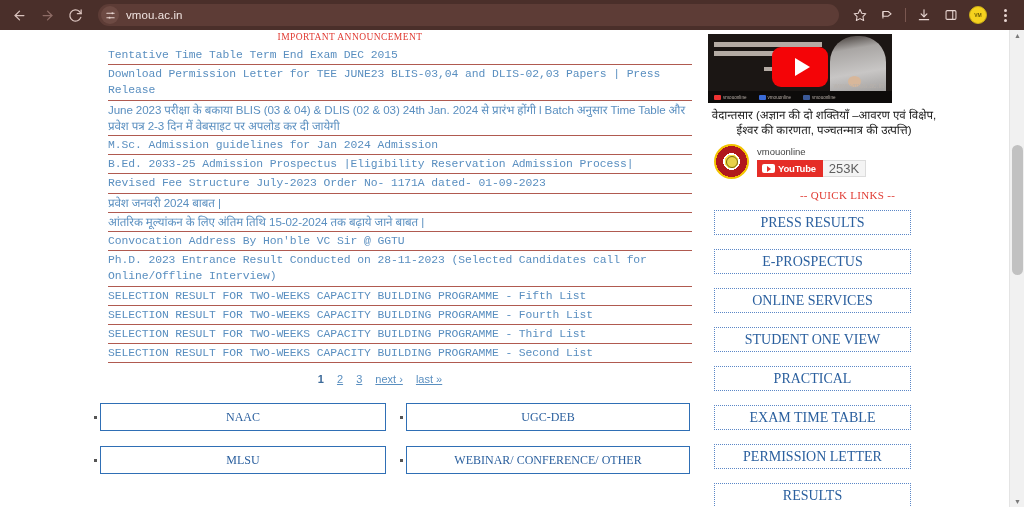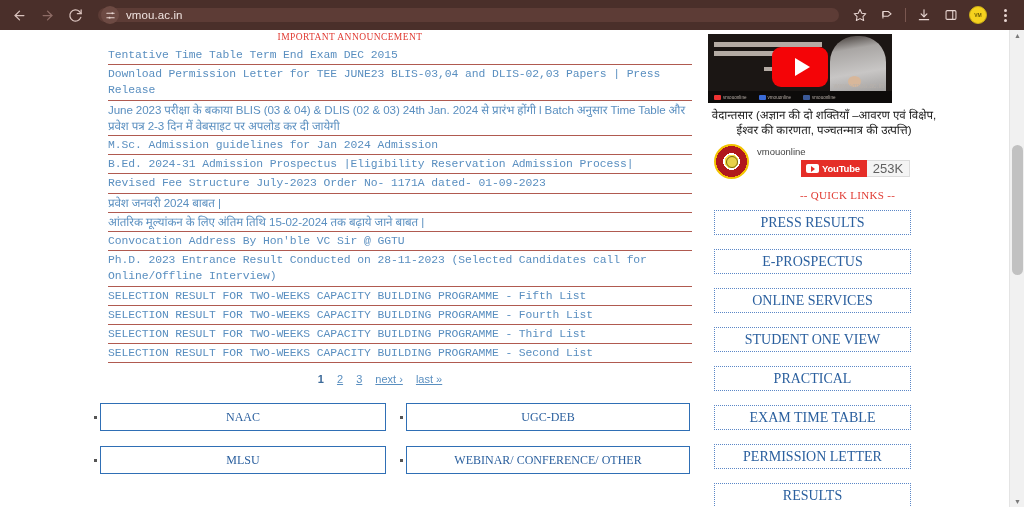--- a/index.html
+++ b/index.html
@@ -19,21 +19,21 @@
   }
   .nav-btn {
     width: 26px; height: 26px; border-radius: 50%;
     display: flex; align-items: center; justify-content: center;
     color: #d9c2bd; flex: 0 0 auto;
   }
   .nav-btn svg { display:block; }
   .nav-btn.disabled { color: #8e6c66; }
 
   .omnibox {
-    height: 14px; flex: 1 1 auto;
+    height: 22px; flex: 1 1 auto;
     background: #5d3c36; border-radius: 11px;
     display: flex; align-items: center;
     margin: 0 6px 0 8px; padding: 0 8px 0 3px;
     max-width: 742px;
     min-width: 0;
   }
   .site-icon {
     width: 18px; height: 18px; border-radius: 50%;
     background: #6d4a43;
     display: flex; align-items: center; justify-content: center;
@@ -227,21 +227,20 @@
     transform:translate(-50%,-50%);
     width:10px;height:10px;border-radius:50%;
     background:#e8d24a; border:1px solid #7a6a10;
   }
   .channel-meta { display: flex; flex-direction: column; gap: 3px; }
   .channel-name { font-size: 9.5px; color: #444; font-family:"Liberation Sans",sans-serif; }
   .yt-sub { display: flex; height: 17px; align-items: stretch; }
   .yt-btn {
     background: #e52d27; display: flex; align-items: center; gap: 3px;
     padding: 0 7px 0 5px;
-    margin-left: 44px;
   }
   .yt-btn .ytlogo {
     width: 13px; height: 9px; background: #fff; border-radius: 2px;
     display:flex; align-items:center; justify-content:center;
   }
   .yt-btn .ytlogo:after {
     content:""; width:0;height:0;
     border-left: 4px solid #e52d27;
     border-top: 3px solid transparent;
     border-bottom: 3px solid transparent;
@@ -368,21 +367,21 @@
   <div class="page">
 
     <div class="left-col">
       <div class="announce-title">IMPORTANT ANNOUNCEMENT</div>
 
       <div class="news-list">
         <div class="news-item">Tentative Time Table Term End Exam DEC 2015</div>
         <div class="news-item">Download Permission Letter for TEE JUNE23 BLIS-03,04 and DLIS-02,03 Papers | Press Release</div>
         <div class="news-item hindi">June 2023 परीक्षा के बकाया BLIS (03 &amp; 04) &amp; DLIS (02 &amp; 03) 24th Jan. 2024 से प्रारंभ होंगी l Batch अनुसार Time Table और प्रवेश पत्र 2-3 दिन में वेबसाइट पर अपलोड कर दी जायेगी</div>
         <div class="news-item">M.Sc. Admission guidelines for Jan 2024 Admission</div>
-        <div class="news-item">B.Ed. 2024-31 Admission Prospectus |Eligibility Reservation Admission Process|</div>
+        <div class="news-item">B.Ed. 2033-25 Admission Prospectus |Eligibility Reservation Admission Process|</div>
         <div class="news-item">Revised Fee Structure July-2023 Order No- 1171A dated- 01-09-2023</div>
         <div class="news-item hindi">प्रवेश जनवरी 2024 बाबत |</div>
         <div class="news-item hindi">आंतरिक मूल्यांकन के लिए अंतिम तिथि 15-02-2024 तक बढ़ाये जाने बाबत |</div>
         <div class="news-item">Convocation Address By Hon'ble VC Sir @ GGTU</div>
         <div class="news-item">Ph.D. 2023 Entrance Result Conducted on 28-11-2023 (Selected Candidates call for Online/Offline Interview)</div>
         <div class="news-item">SELECTION RESULT FOR TWO-WEEKS CAPACITY BUILDING PROGRAMME - Fifth List</div>
         <div class="news-item">SELECTION RESULT FOR TWO-WEEKS CAPACITY BUILDING PROGRAMME - Fourth List</div>
         <div class="news-item">SELECTION RESULT FOR TWO-WEEKS CAPACITY BUILDING PROGRAMME - Third List</div>
         <div class="news-item">SELECTION RESULT FOR TWO-WEEKS CAPACITY BUILDING PROGRAMME - Second List</div>
       </div>

